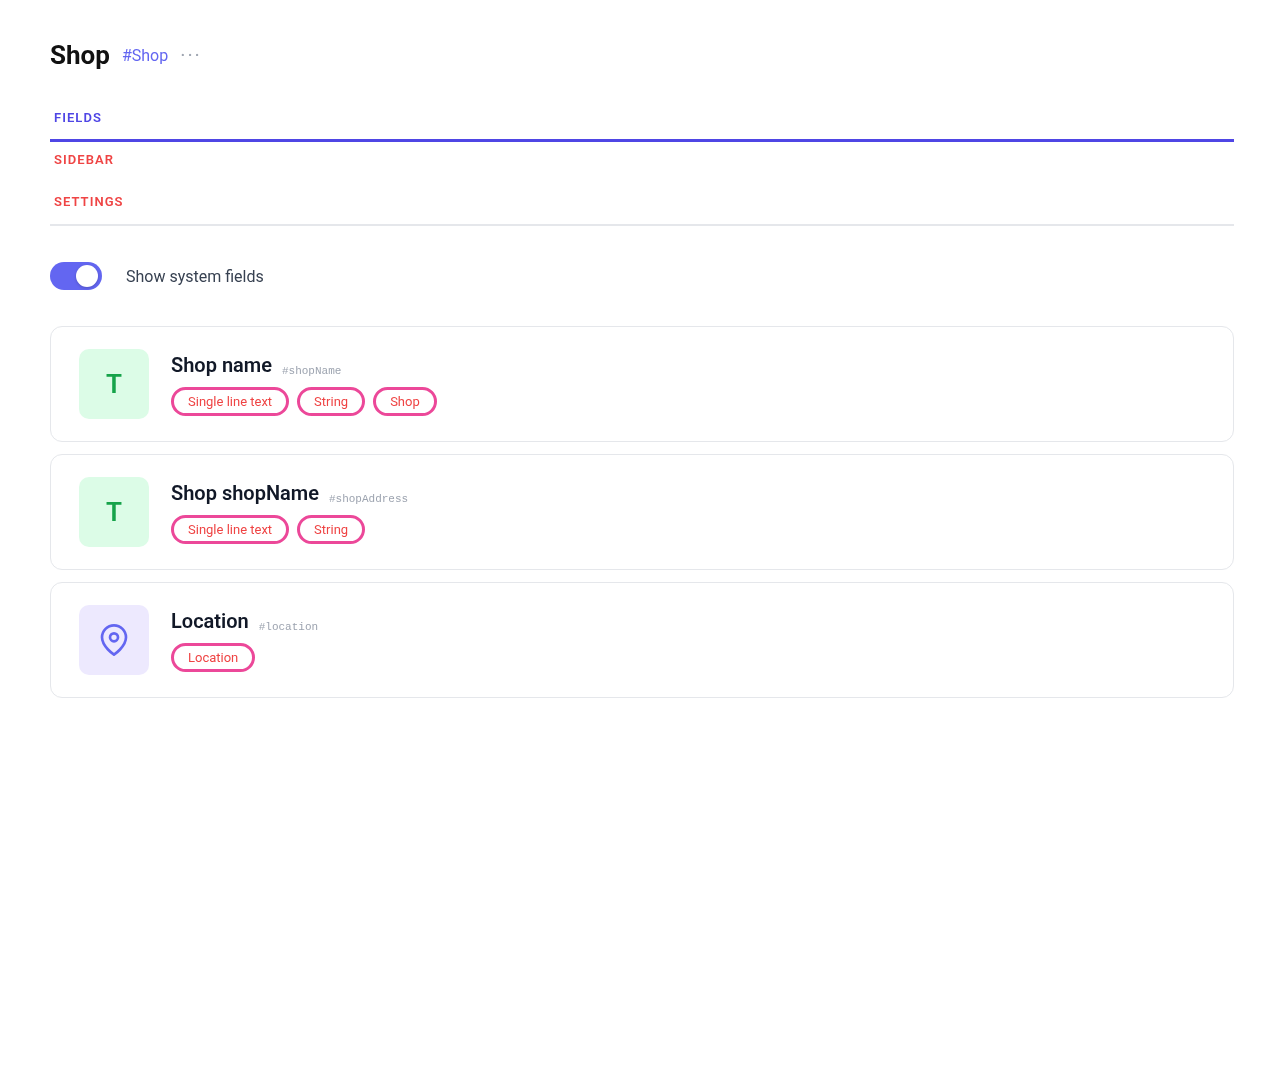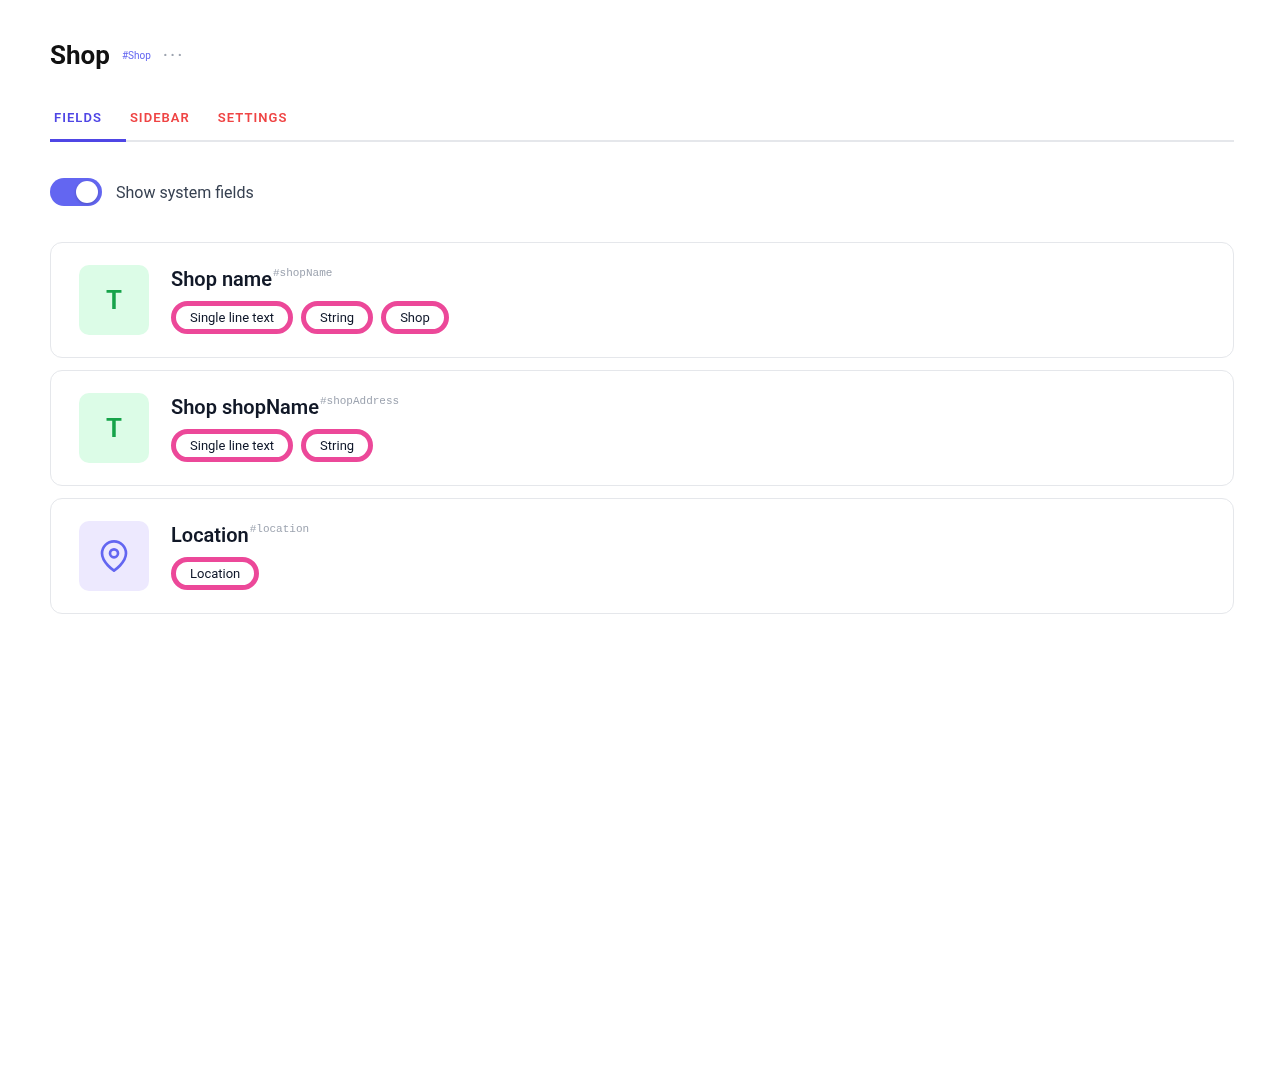--- a/index.html
+++ b/index.html
@@ -17,37 +17,38 @@
       align-items: center;
       gap: 12px;
       margin-bottom: 28px;
     }
     .header-title {
       font-size: 26px;
       font-weight: 700;
       color: #111;
     }
     .header-hash {
-      font-size: 10px;
+      font-size: 16px;
       color: #6366f1;
       font-weight: 400;
     }
     .header-dots {
       font-size: 20px;
       color: #9ca3af;
       letter-spacing: 2px;
       cursor: pointer;
     }
 
     
     .tabs {
       display: flex;
       gap: 0;
       border-bottom: 2px solid #e5e7eb;
       margin-bottom: 36px;
+      flex-direction: column;
     }
     .tab {
       padding: 12px 24px 14px 4px;
       font-size: 13px;
       font-weight: 600;
       letter-spacing: 0.08em;
       color: #ef4444;
       cursor: pointer;
       border-bottom: 3px solid transparent;
       margin-bottom: -2px;
@@ -55,21 +56,21 @@
     }
     .tab.active {
       color: #4f46e5;
       border-bottom: 3px solid #4f46e5;
     }
 
     
     .toggle-row {
       display: flex;
       align-items: center;
-      gap: 14px;
+      gap: 24px;
       margin-bottom: 36px;
     }
     .toggle {
       position: relative;
       width: 52px;
       height: 28px;
       cursor: pointer;
     }
     .toggle-track {
       width: 52px;
@@ -132,44 +133,44 @@
     }
 
     
     .field-info {
       display: flex;
       flex-direction: column;
       gap: 10px;
     }
     .field-name-row {
       display: flex;
-      align-items: flex-start;
-      gap: 1px;
+      align-items: flex-end;
+      gap: 10px;
     }
     .field-name {
       font-size: 20px;
       font-weight: 600;
       color: #111827;
     }
     .field-hash {
       font-size: 11px;
       color: #9ca3af;
       font-family: 'Courier New', monospace;
     }
     .field-tags {
       display: flex;
       flex-wrap: wrap;
       gap: 8px;
     }
     .tag {
-      border: 5px solid #ec4899;
+      border: 3px solid #ec4899;
       border-radius: 999px;
       padding: 4px 14px;
       font-size: 13px;
-      color: #0f172a;
+      color: #ef4444;
       background: #fff;
     }
 
     
     .icon-svg {
       width: 32px;
       height: 32px;
     }
   </style>
 </head>

